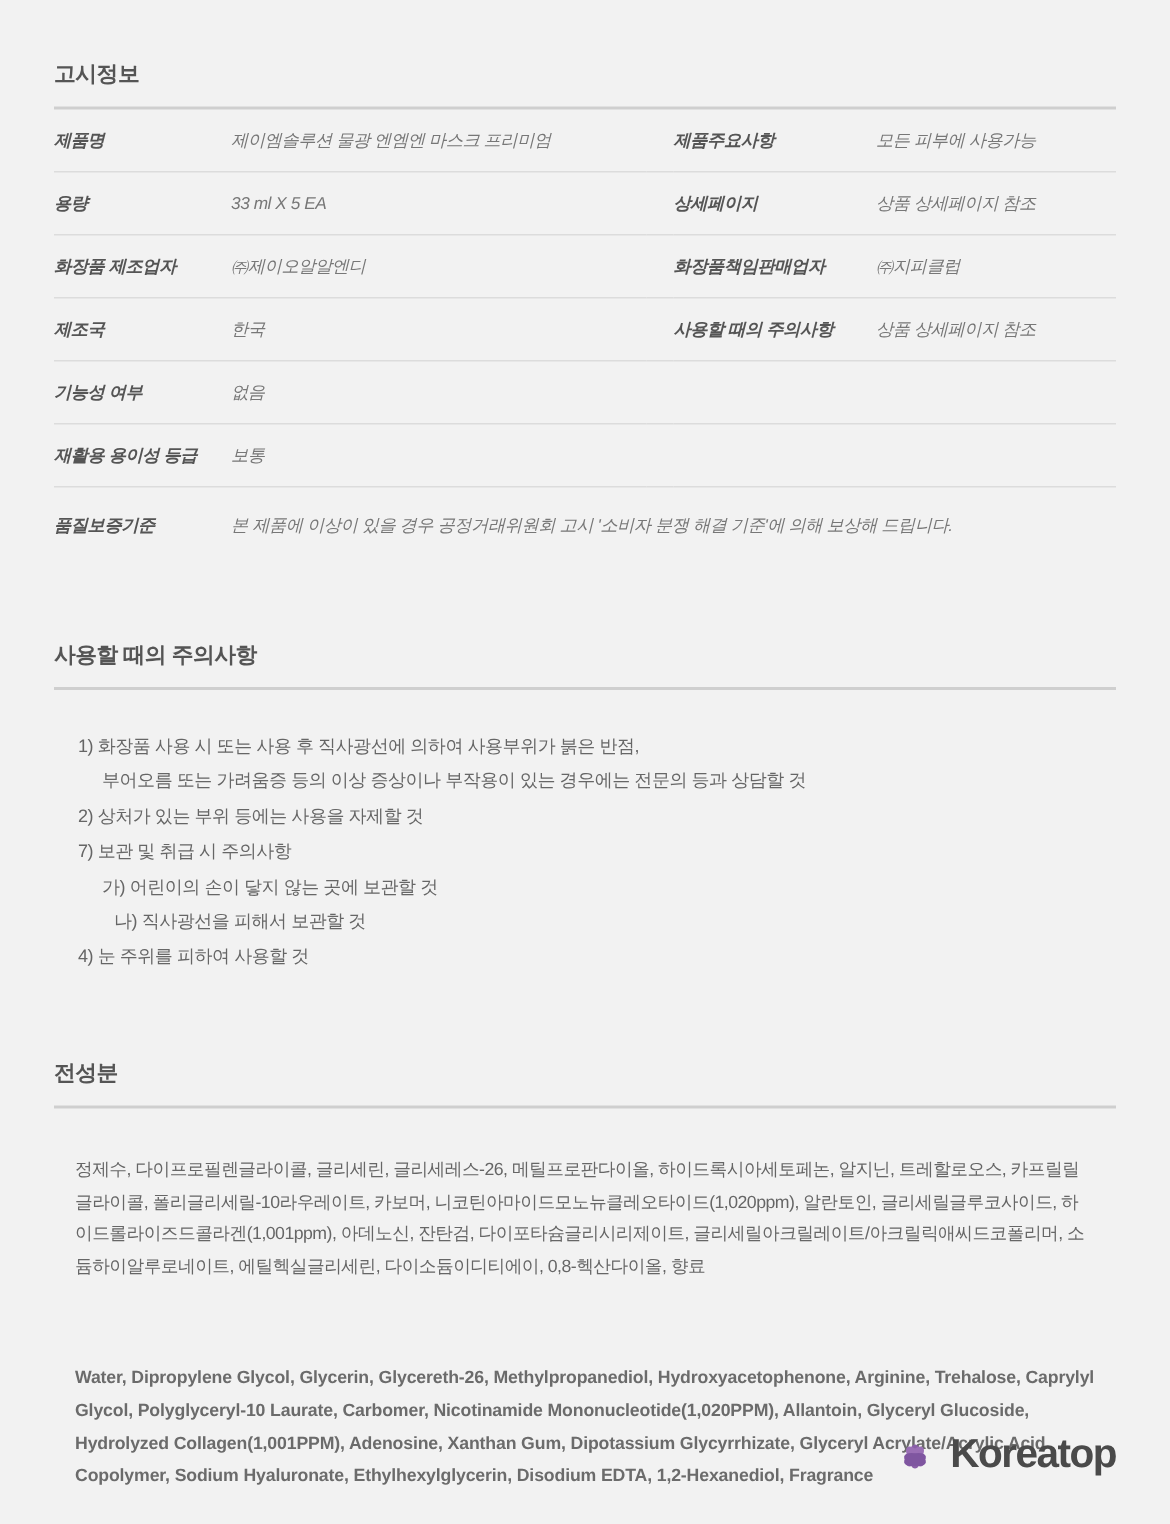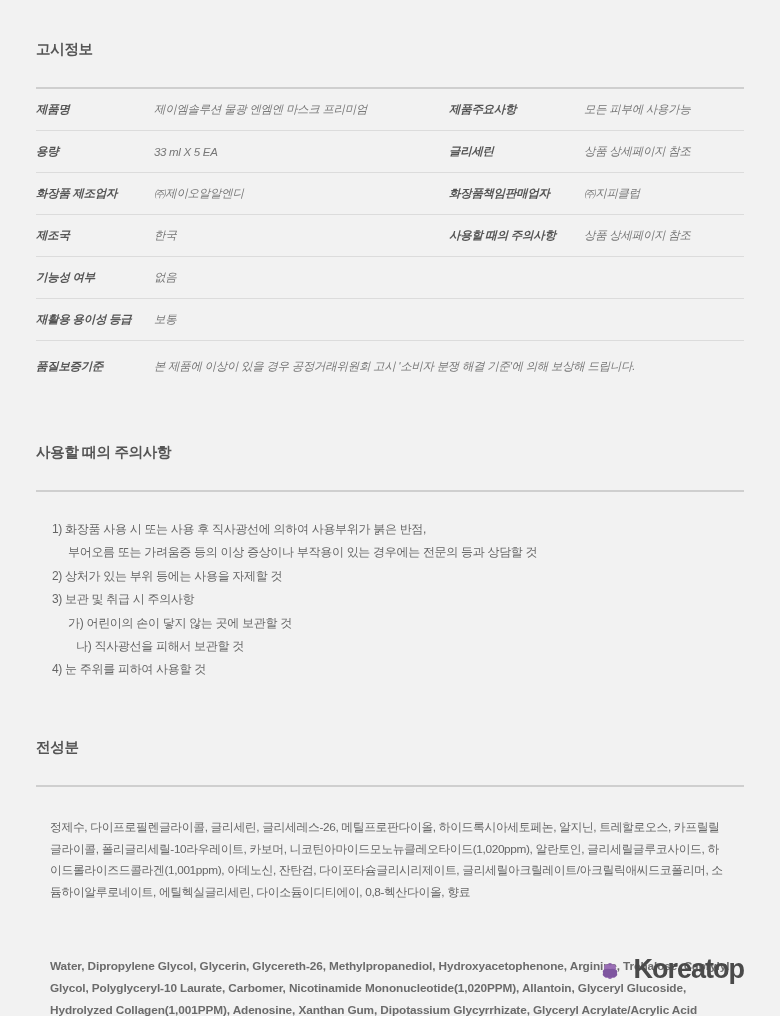--- a/index.html
+++ b/index.html
@@ -21,21 +21,21 @@
     height: 1016px;
     padding: 0 36px;
     position: relative;
   }
 
   
   .section-title {
     font-size: 14.5px;
     font-weight: bold;
     color: #555;
-    padding-bottom: 28px;
+    padding-bottom: 12px;
     letter-spacing: -0.3px;
   }
   .section-head {
     border-bottom: 2px solid #cfcfcf;
   }
 
   
   .notice-block {
     padding-top: 40px;
   }
@@ -150,21 +150,21 @@
           <td class="label">제품명</td>
           <td class="value">제이엠솔루션 물광 엔엠엔 마스크 프리미엄</td>
           <td class="spacer"></td>
           <td class="label-r">제품주요사항</td>
           <td class="value-r">모든 피부에 사용가능</td>
         </tr>
         <tr>
           <td class="label">용량</td>
           <td class="value">33 ml X 5 EA</td>
           <td class="spacer"></td>
-          <td class="label-r">글리세린</td>
+          <td class="label-r">상세페이지</td>
           <td class="value-r">상품 상세페이지 참조</td>
         </tr>
         <tr>
           <td class="label">화장품 제조업자</td>
           <td class="value">㈜제이오알알엔디</td>
           <td class="spacer"></td>
           <td class="label-r">화장품책임판매업자</td>
           <td class="value-r">㈜지피클럽</td>
         </tr>
         <tr>
@@ -197,21 +197,21 @@
   </div>
 
   <div class="cautions-block">
     <div class="section-head">
       <div class="section-title">사용할 때의 주의사항</div>
     </div>
     <div class="cautions-body">
       <div class="caut-line">1) 화장품 사용 시 또는 사용 후 직사광선에 의하여 사용부위가 붉은 반점,</div>
       <div class="caut-line indent-1">부어오름 또는 가려움증 등의 이상 증상이나 부작용이 있는 경우에는 전문의 등과 상담할 것</div>
       <div class="caut-line">2) 상처가 있는 부위 등에는 사용을 자제할 것</div>
-      <div class="caut-line">3) 보관 및 취급 시 주의사항</div>
+      <div class="caut-line">7) 보관 및 취급 시 주의사항</div>
       <div class="caut-line indent-1">가) 어린이의 손이 닿지 않는 곳에 보관할 것</div>
       <div class="caut-line indent-2">나) 직사광선을 피해서 보관할 것</div>
       <div class="caut-line">4) 눈 주위를 피하여 사용할 것</div>
     </div>
   </div>
 
   <div class="ingredients-block">
     <div class="section-head">
       <div class="section-title">전성분</div>
     </div>

